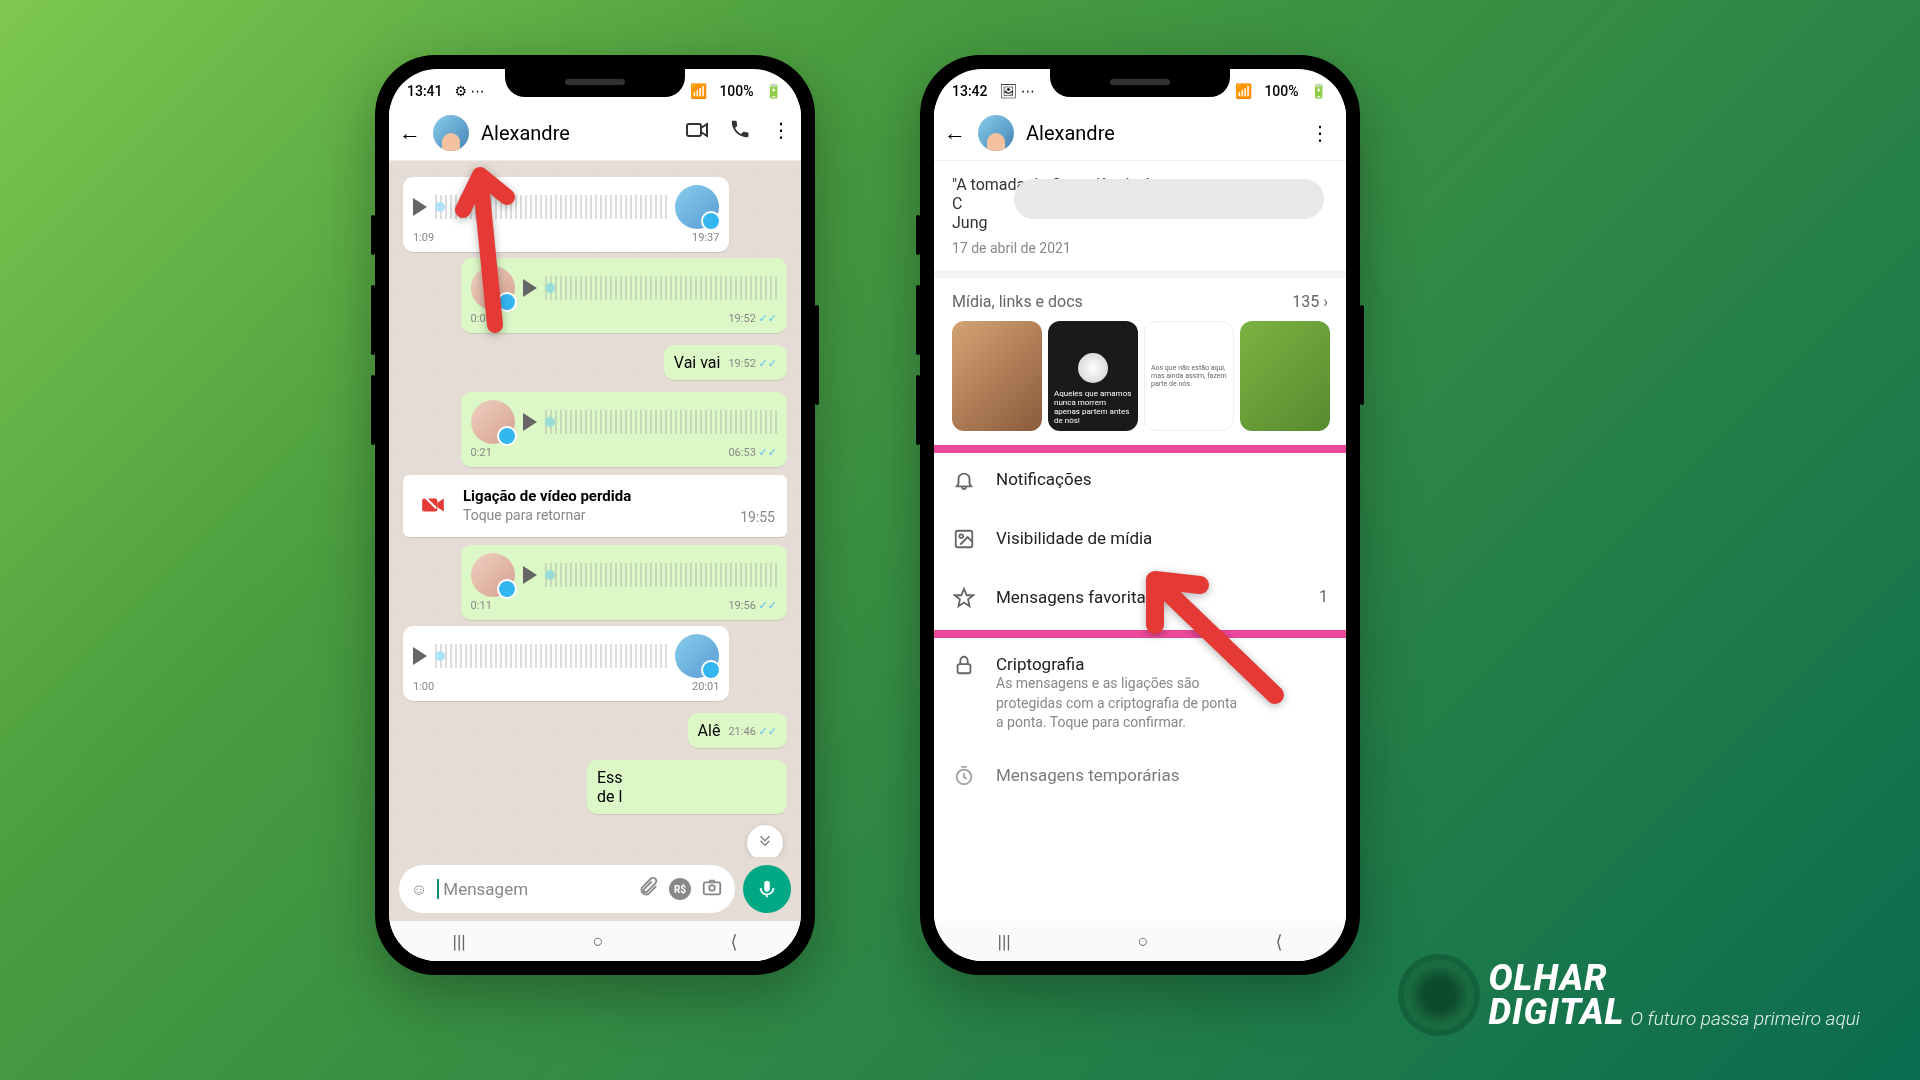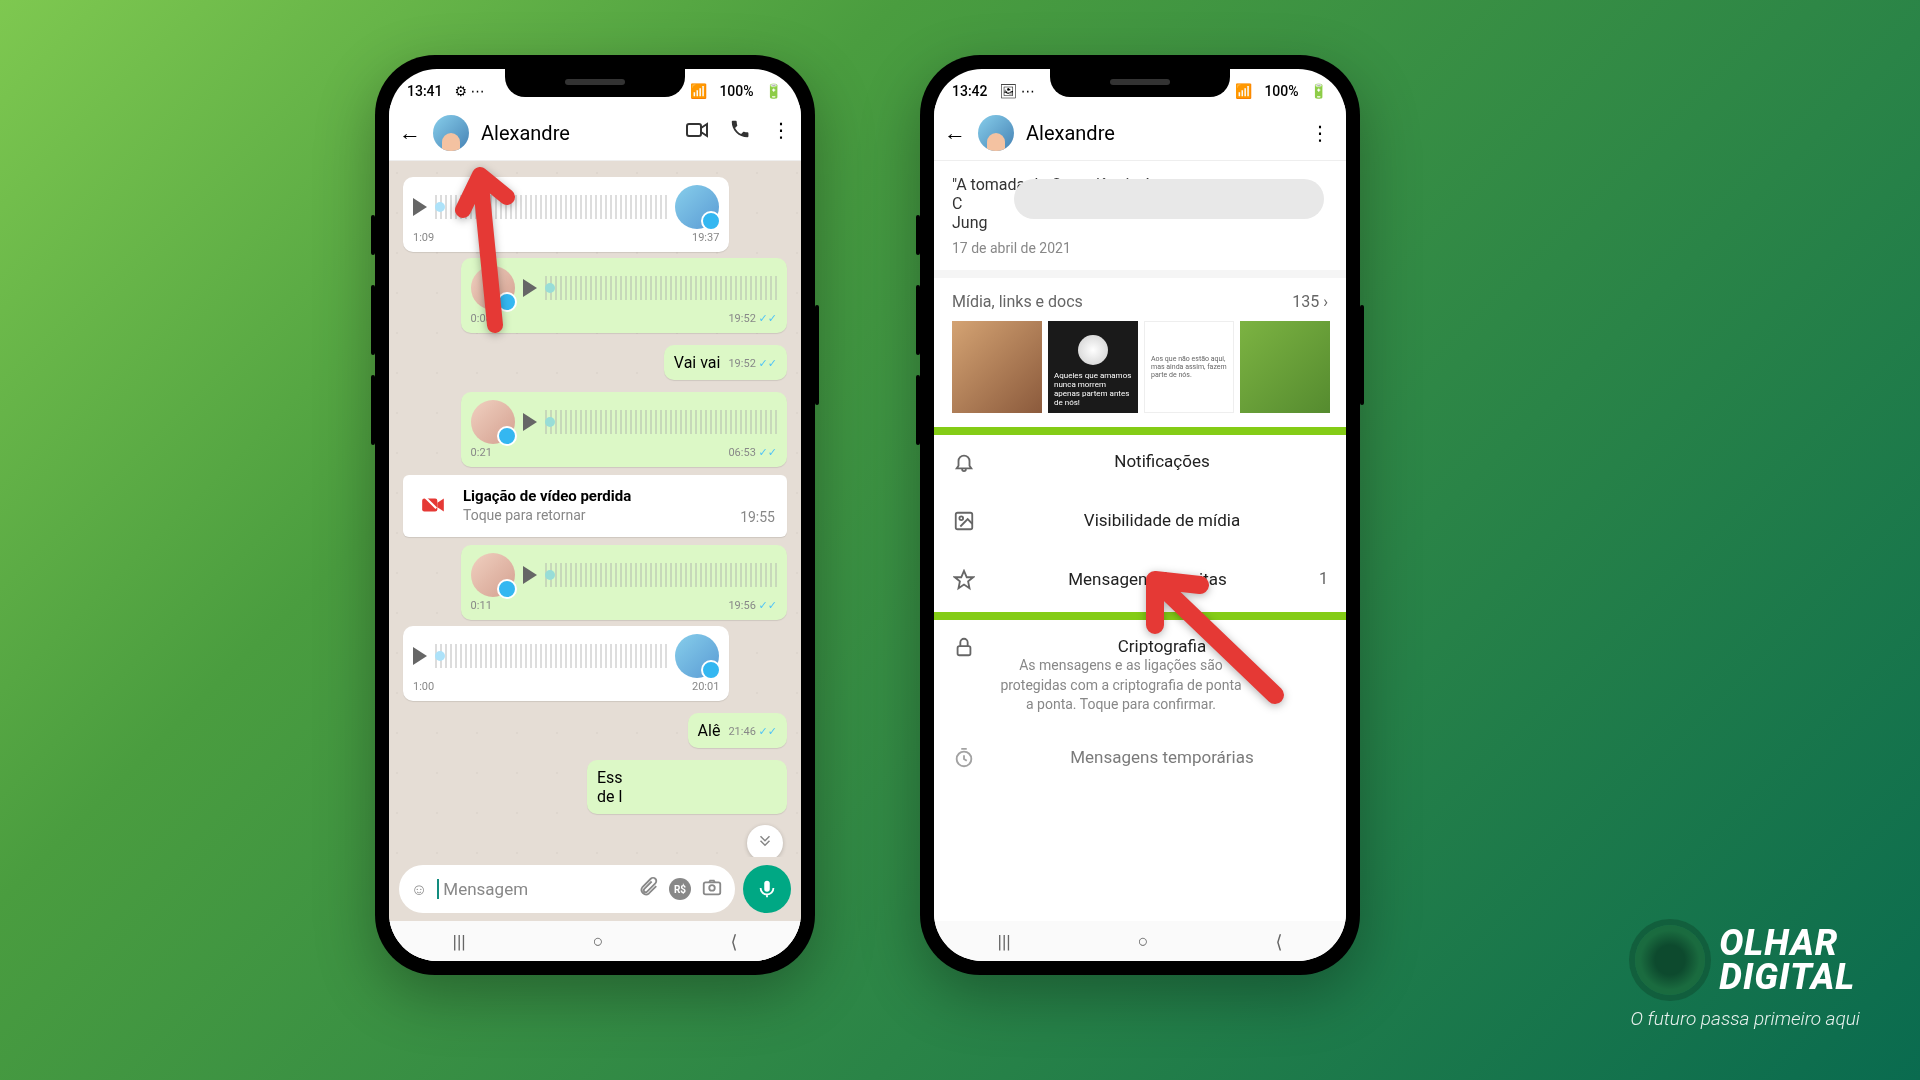--- a/index.html
+++ b/index.html
@@ -145,42 +145,42 @@
   box-shadow:0 1px 4px rgba(0,0,0,0.2); color:#888;
 }
 
 .info-body { height: calc(100% - 36px - 56px - 40px); overflow: hidden; background: #fff; }
 .info-quote { padding: 14px 18px 8px; font-size: 16px; color: #333; position: relative;}
 .info-quote .blur{position:absolute;top:18px;left:80px;width:310px;height:40px;background:#e8e8e8;border-radius:20px;}
 .info-date { font-size: 14px; color: #888; padding: 0 18px 14px; }
 .section-media { padding: 14px 18px; border-top: 8px solid #f5f5f5; }
 .media-header { display: flex; justify-content: space-between; font-size: 16px; color: #666; margin-bottom: 10px; }
 .media-thumbs { display: flex; gap: 6px; }
-.thumb { width: 90px; height: 92px; border-radius: 0; flex-shrink: 0; }
+.thumb { width: 90px; height: 110px; border-radius: 12px; flex-shrink: 0; }
 .thumb.t1{background:linear-gradient(135deg,#d4a373,#8b5a3c);}
 .thumb.t2{background:#1a1a1a;color:#fff;font-size:8px;padding:6px;display:flex;flex-direction:column;justify-content:flex-end;}
 .thumb.t2::before{content:"";width:30px;height:30px;background:radial-gradient(circle,#fff,#ccc);border-radius:50%;margin:0 auto 6px;}
 .thumb.t3{background:#fff;border:1px solid #eee;font-size:7px;padding:6px;color:#666;display:flex;align-items:center;}
 .thumb.t4{background:linear-gradient(135deg,#7cb342,#558b2f);}
-.settings-list { border-top: 8px solid #84cc16; text-align: center; }
+.settings-list { border-top: 8px solid #ec4899; }
 .setting-item { display: flex; align-items: flex-start; padding: 16px 18px; gap: 20px; }
 .setting-icon { width: 24px; font-size: 20px; color: #666; text-align: center; }
 .setting-label { font-size: 17px; color: #222; flex: 1; }
 .setting-sub { font-size: 14px; color: #888; line-height: 1.4; max-width:250px;}
 .setting-count { font-size: 16px; color: #666; }
 .red-arrow {
   position: absolute; z-index: 20;
   font-size: 0;
 }
 .red-arrow svg { filter: drop-shadow(0 2px 4px rgba(0,0,0,0.3)); }
 .arrow1 { left: 445px; top: 155px; }
 .arrow2 { left: 1130px; top: 560px; }
 .brand {
   position: absolute; right: 60px; bottom: 50px;
-  display: flex; flex-direction: column; align-items: center; gap: 6px;
+  display: flex; flex-direction: row; align-items: flex-end; gap: 6px;
   color: #fff;
 }
 .brand-row{display:flex;align-items:center;gap:14px;}
 .brand-logo {
   width: 70px; height: 70px; border-radius: 50%;
   background: radial-gradient(circle, #0d4a2e 30%, #1a6b3f 60%);
   box-shadow: 0 0 0 6px rgba(13,74,46,0.5);
 }
 .brand-text { font-size: 36px; font-weight: 800; font-style: italic; letter-spacing: 1px; line-height:0.95;}
 .brand-sub{font-style:italic;font-size:19px;font-weight:300;opacity:0.9;margin-top:6px;}

